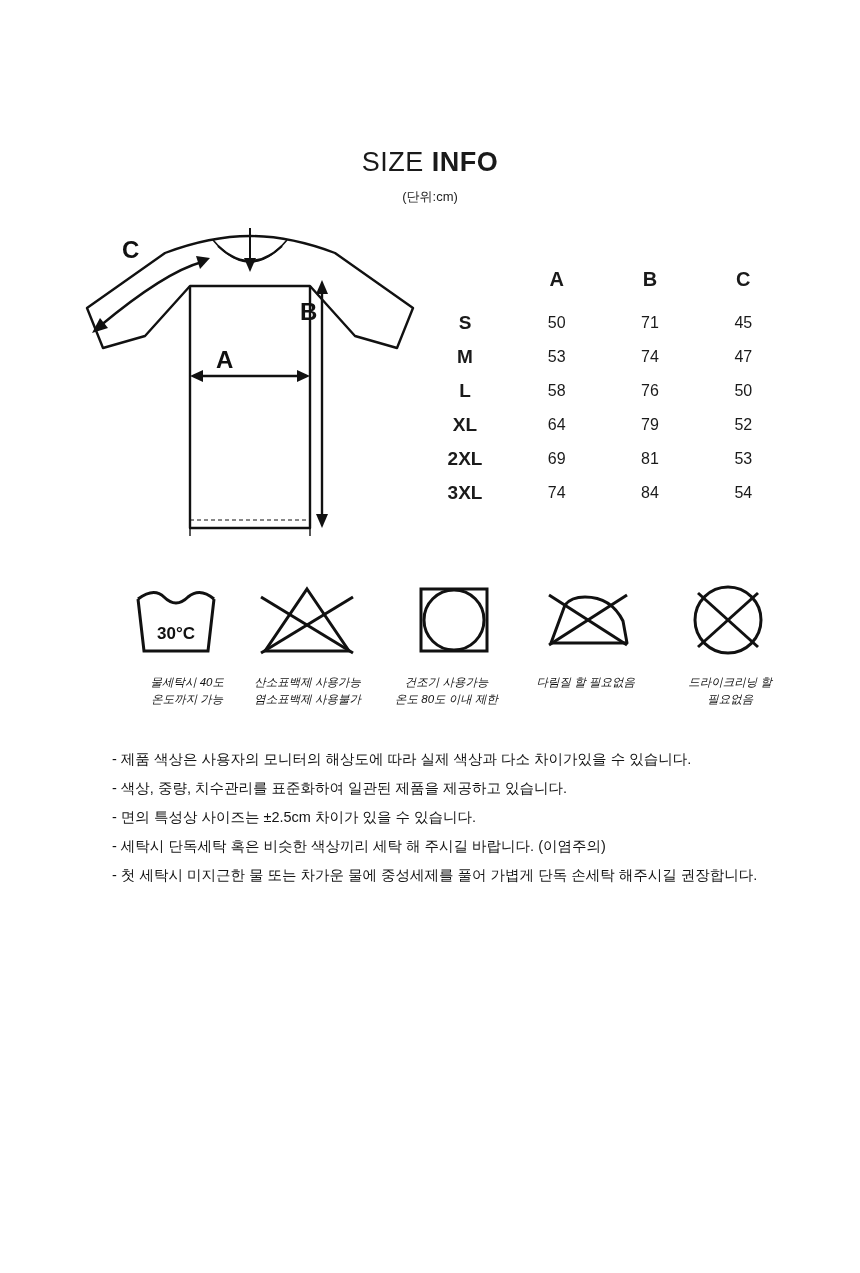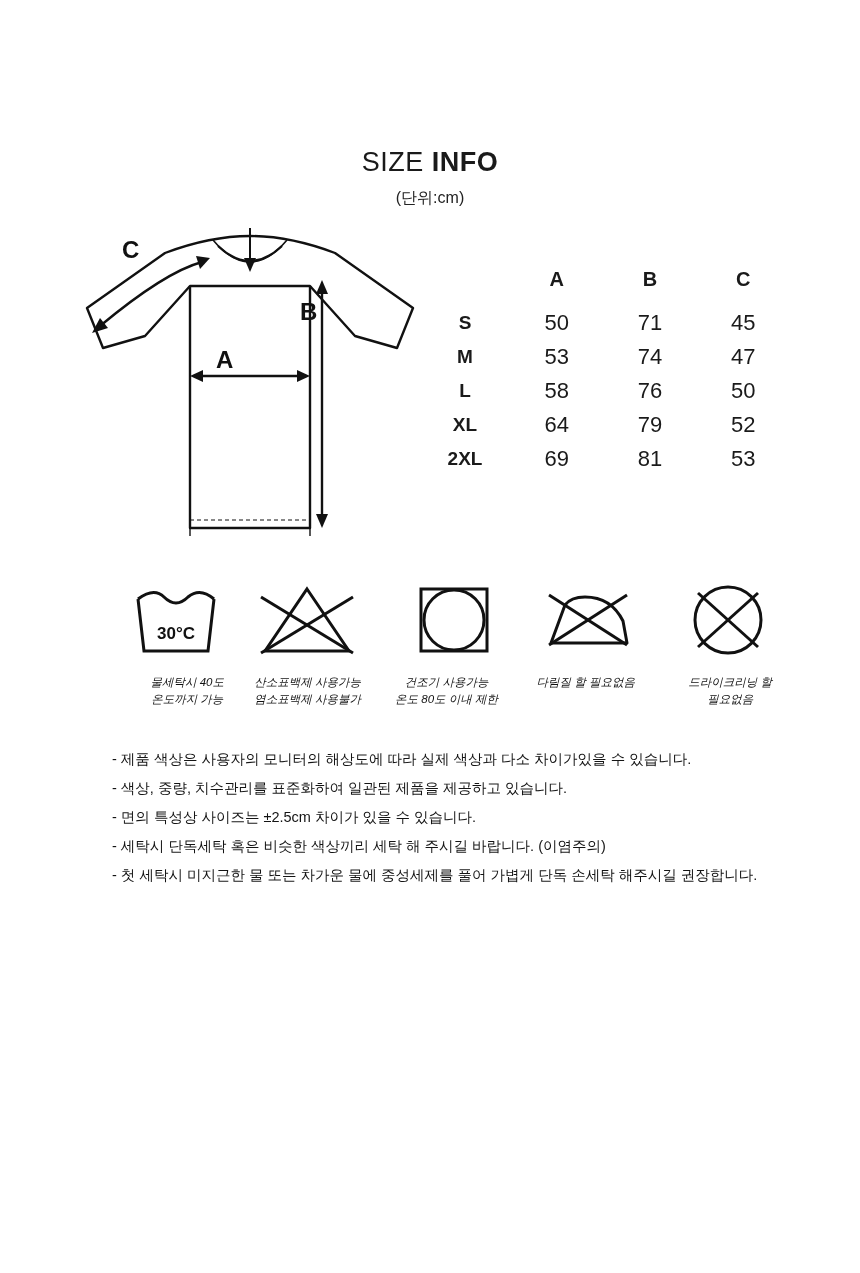--- a/index.html
+++ b/index.html
@@ -33,21 +33,21 @@
     font-size: 27px;
     letter-spacing: 0.5px;
     line-height: 1.1;
     font-weight: 400;
   }
   .title .bold {
     font-weight: 700;
   }
   .subtitle {
     margin-top: 10px;
-    font-size: 16px;
+    font-size: 13px;
     color: #222;
   }
 
   
   .diagram {
     position: absolute;
     top: 228px;
     left: 70px;
     width: 360px;
     height: 330px;
@@ -55,21 +55,21 @@
 
   
   .size-table {
     position: absolute;
     top: 262px;
     left: 420px;
     width: 370px;
     border-collapse: collapse;
   }
   .size-table th, .size-table td {
-    font-size: 22px;
+    font-size: 16px;
     text-align: center;
     padding: 0;
     height: 34px;
     font-weight: 400;
   }
   .size-table th.corner { width: 90px; }
   .size-table th.colhead {
     font-weight: 700;
     font-size: 20px;
     padding-bottom: 10px;
@@ -207,20 +207,26 @@
         <td>64</td>
         <td>79</td>
         <td>52</td>
       </tr>
       <tr>
         <td class="rowhead">2XL</td>
         <td>69</td>
         <td>81</td>
         <td>53</td>
       </tr>
+      <tr>
+        <td class="rowhead">3XL</td>
+        <td>74</td>
+        <td>84</td>
+        <td>54</td>
+      </tr>
     </tbody>
   </table>
 
   <div class="care-row">
 
     <div class="care-item">
       <div class="care-symbol">
         <svg width="96" height="74" viewBox="0 0 96 74">
           <path d="M10 16 L16 68 L80 68 L86 16" fill="none" stroke="#111" stroke-width="3"></path>
           <path d="M10 16 Q26 4 36 14 Q48 26 60 14 Q72 4 86 16" fill="none" stroke="#111" stroke-width="3"></path>

